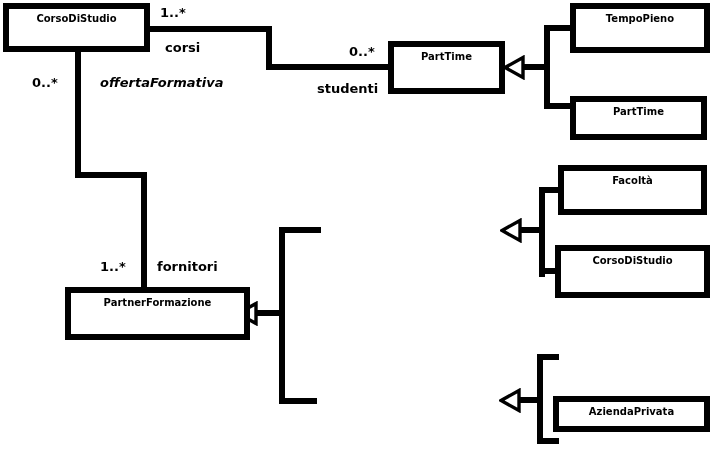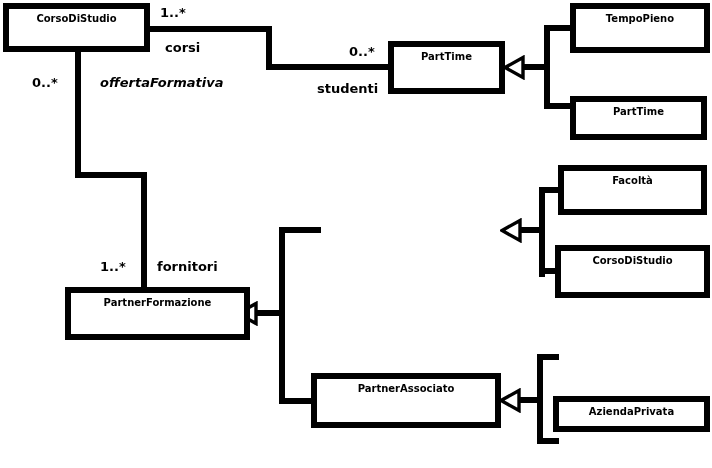--- a/index.html
+++ b/index.html
@@ -97,23 +97,20 @@
   </div>
   <div class="cls" style="left:558px; top:165px; width:149px; height:50px;">
     <div class="cls-title">Facoltà</div>
   </div>
   <div class="cls" style="left:555px; top:245px; width:155px; height:53px;">
     <div class="cls-title">CorsoDiStudio</div>
   </div>
   <div class="cls" style="left:53px; top:287px; width:185px; height:53px;margin-left:12px;">
     <div class="cls-title">PartnerFormazione</div>
   </div>
-  <div class="cls" style="left:311px; top:373px; width:190px; height:55px;">
-    <div class="cls-title">PartnerAssociato</div>
-  </div>
   <div class="cls" style="left:553px; top:396px; width:157px; height:36px;">
     <div class="cls-title">AziendaPrivata</div>
   </div>
 
   <div class="lbl" style="left:160px; top:5px;">1..*</div>
   <div class="lbl" style="left:165px; top:40px;">corsi</div>
   <div class="lbl" style="left:349px; top:44px;">0..*</div>
   <div class="lbl" style="left:317px; top:81px;">studenti</div>
   <div class="lbl" style="left:32px; top:75px;">0..*</div>
   <div class="lbl" style="left:100px; top:75px;font-style:italic;">offertaFormativa</div>

